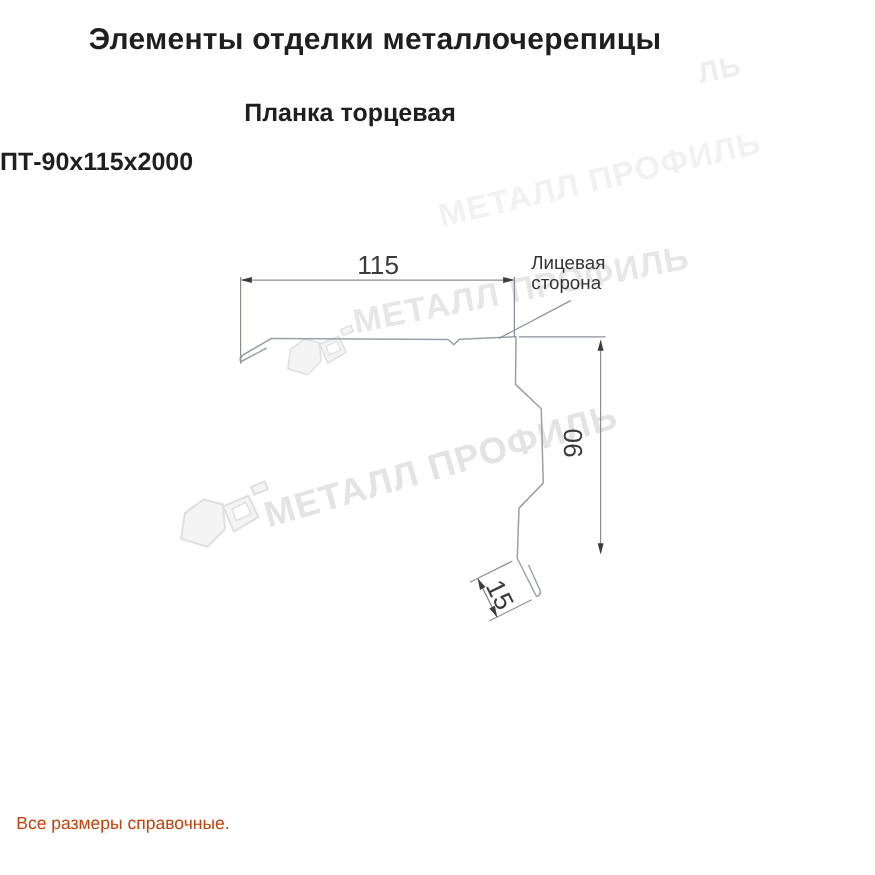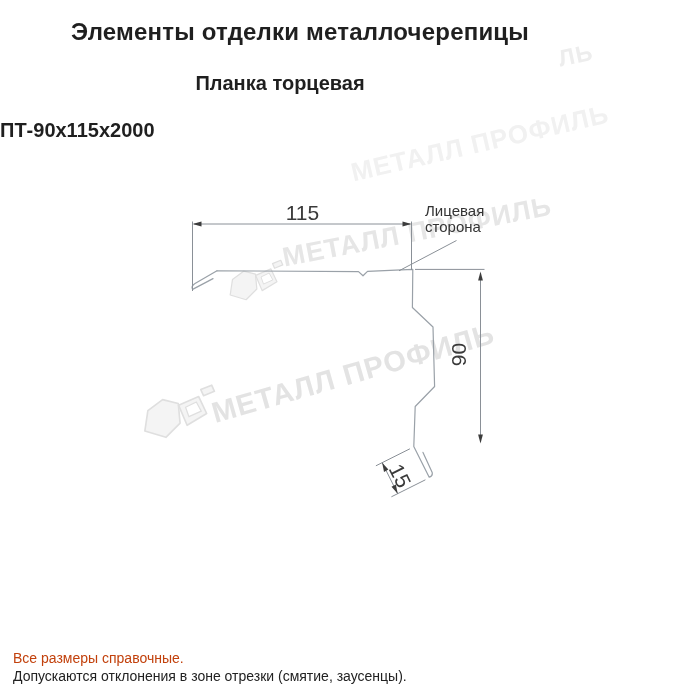--- a/index.html
+++ b/index.html
@@ -2,21 +2,21 @@
 <html><head>
 <meta charset="utf-8">
 <style>
   html,body{margin:0;padding:0;}
   body{font-family:"Liberation Sans","DejaVu Sans",sans-serif;background:#fff;}
   .page{position:relative;width:700px;height:700px;background:#ffffff;overflow:hidden;}
 
   
   .title{position:absolute;left:0;top:18px;width:600px;text-align:center;
          font-size:24px;font-weight:bold;color:#1f1f1f;letter-spacing:0.2px;}
-  .subtitle{position:absolute;left:0;top:72px;width:560px;text-align:center;
+  .subtitle{position:absolute;left:0;top:80px;width:560px;text-align:center;
             font-size:20px;font-weight:bold;color:#1f1f1f;}
   .code{position:absolute;left:0;top:119px;width:700px;text-align:left;
         font-size:20px;font-weight:bold;color:#1f1f1f;}
 
   
   .wm{position:absolute;white-space:nowrap;font-weight:bold;color:#e6e6e6;
       letter-spacing:1px;transform-origin:left top;z-index:1;user-select:none;}
   .wm-upper{left:280px;top:243px;font-size:27px;transform:rotate(-11deg);}
   .wm-lower{left:208px;top:398px;font-size:29px;color:#e3e3e3;transform:rotate(-16deg);}
   .wm-faint{left:348px;top:158px;font-size:26px;color:#f1f1f1;transform:rotate(-13deg);}
@@ -98,15 +98,14 @@
       <line class="dimline" x1="382.2" y1="462.7" x2="397.7" y2="493.7"></line>
       <polygon class="arrow" points="382.2,462.7 384.0,471.9 388.4,469.6"></polygon>
       <polygon class="arrow" points="397.7,493.7 391.5,486.8 395.9,484.5"></polygon>
       <text class="dimtext" transform="translate(393.5 479) rotate(63.4)" text-anchor="middle">15</text>
     </g>
   </svg>
 
   <div class="front-label">Лицевая сторона</div>
 
   <div class="note1">Все размеры справочные.</div>
-  <div class="note2">Допускаются отклонения в зоне отрезки (смятие, заусенцы).</div>
 
 </div>
 
 </body></html>

